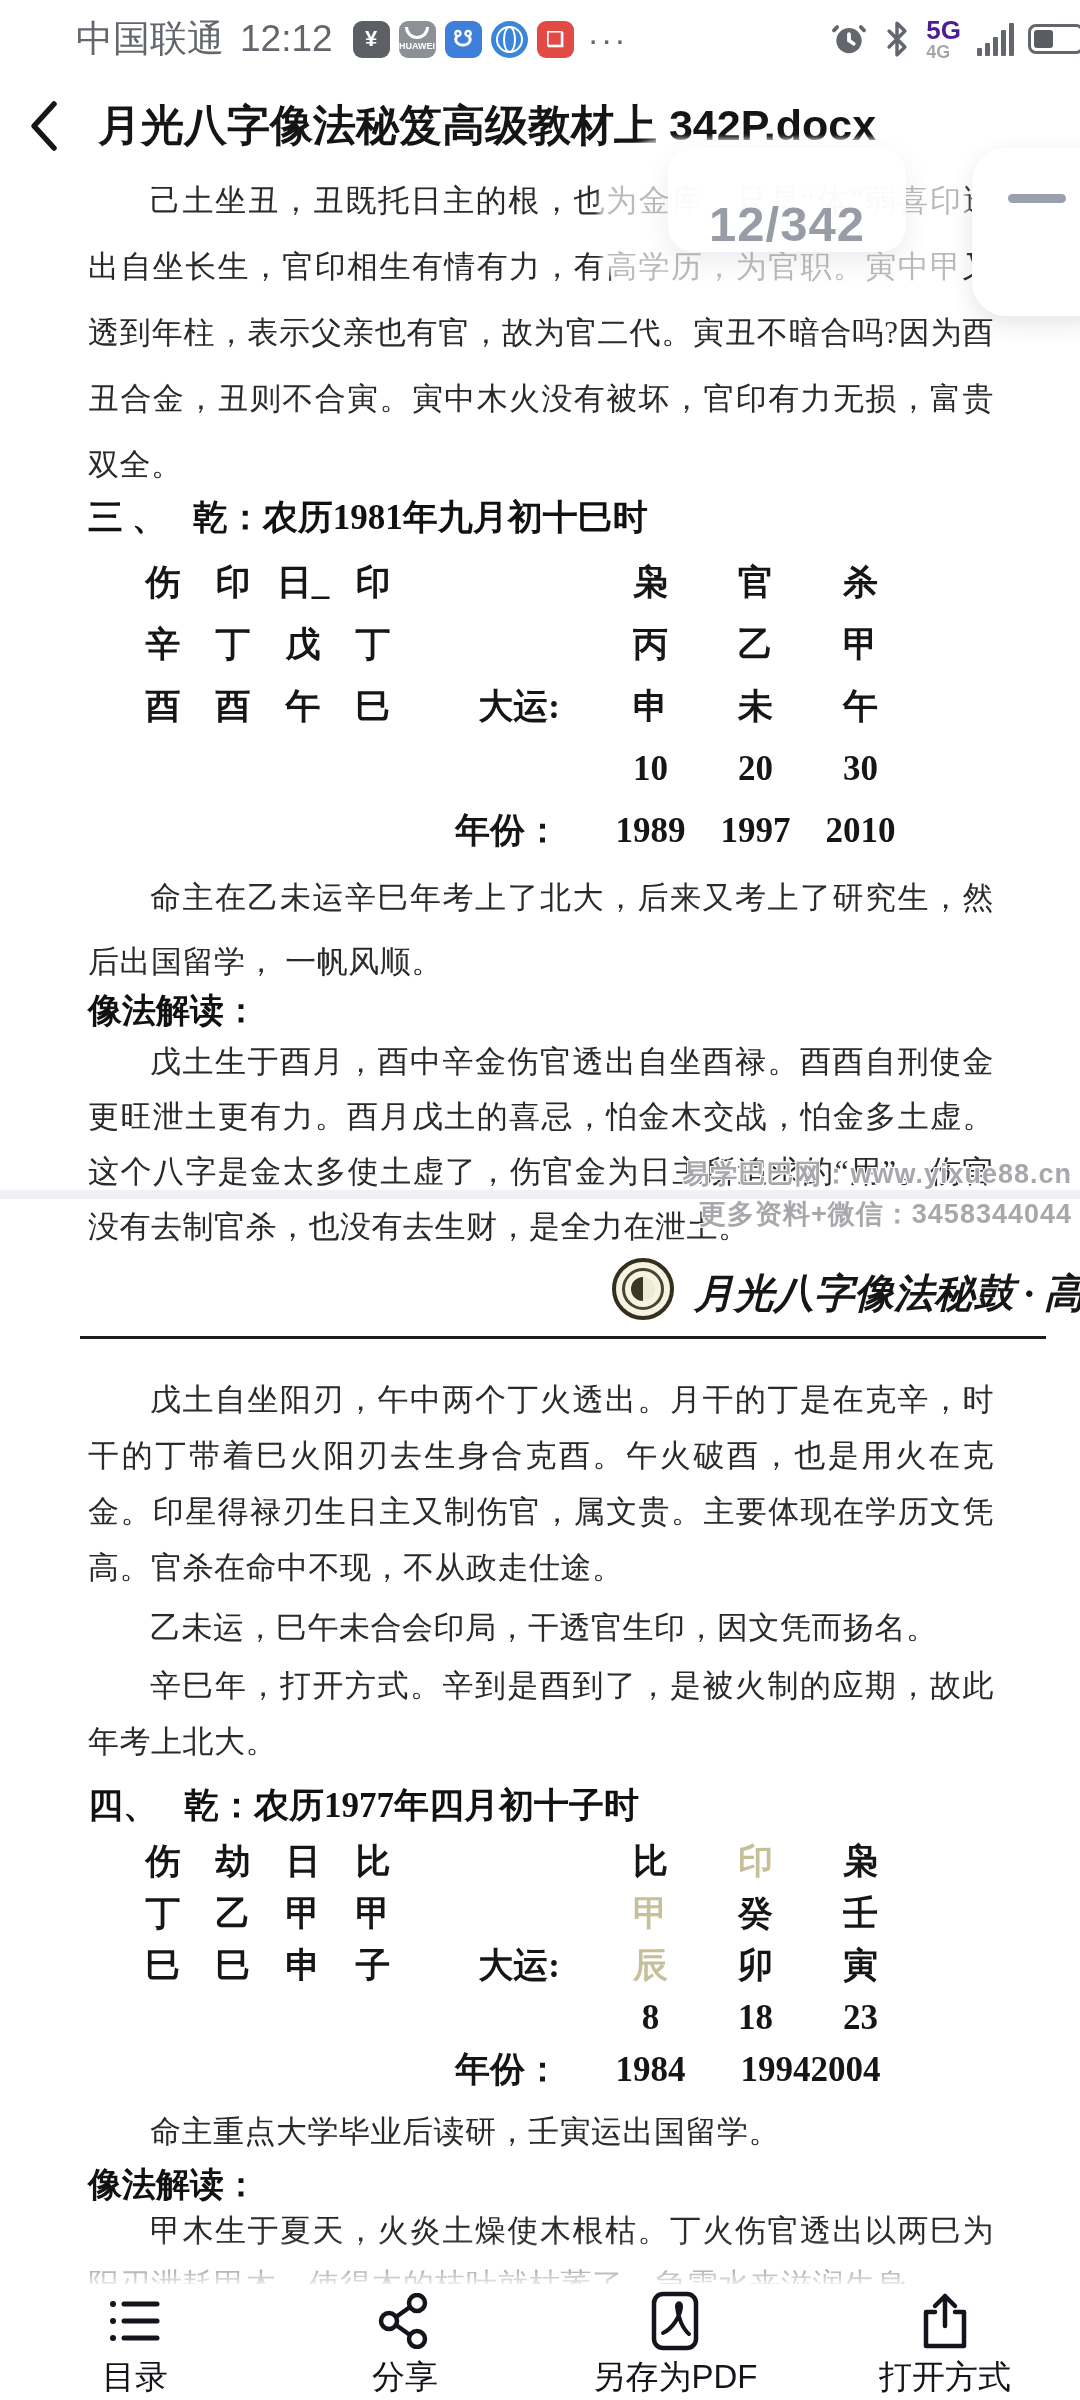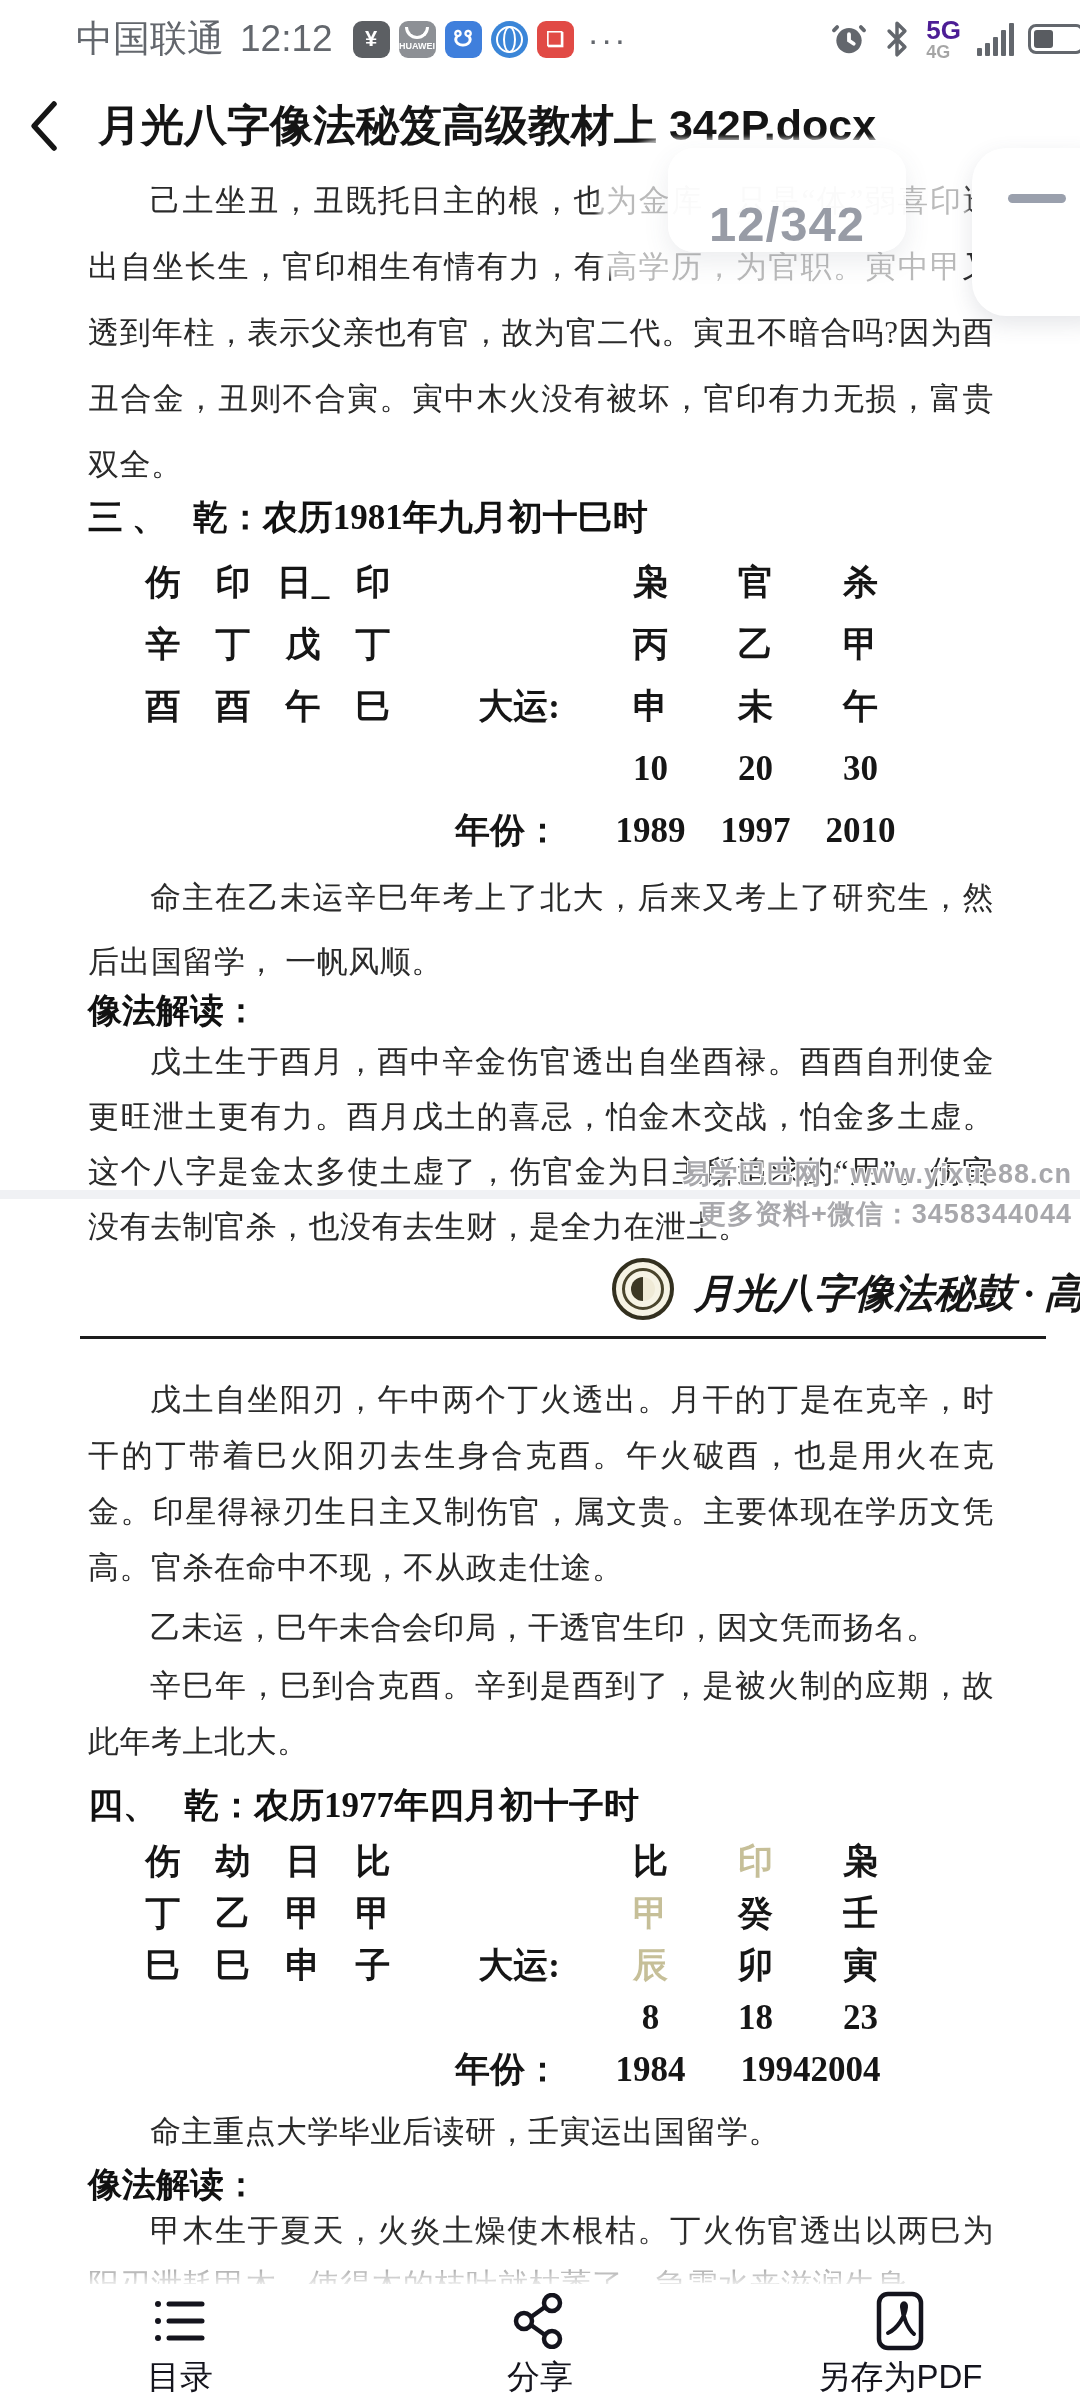--- a/index.html
+++ b/index.html
@@ -230,21 +230,21 @@
 <div class="abs pageband"></div>
 <div class="abs wm" style="top:1156px;">易学巴巴网：www.yixue88.cn</div>
 <div class="abs wm" style="top:1196px;">更多资料+微信：3458344044</div>
 
 <div class="logo"></div>
 <div class="abs p2title">月光八字像法秘鼓 · 高级教材.7</div>
 <div class="abs hrule"></div>
 
 <div class="abs doc-p" style="top:1372px;line-height:56px;">戊土自坐阳刃，午中两个丁火透出。月干的丁是在克辛，时干的丁带着巳火阳刃去生身合克酉。午火破酉，也是用火在克金。印星得禄刃生日主又制伤官，属文贵。主要体现在学历文凭高。官杀在命中不现，不从政走仕途。</div>
 <div class="abs doc-p" style="top:1600px;line-height:56px;">乙未运，巳午未合会印局，干透官生印，因文凭而扬名。</div>
-<div class="abs doc-p" style="top:1658px;line-height:56px;">辛巳年，巳到合克酉。辛到是酉到了，是被火制的应期，故此年考上北大。</div>
+<div class="abs doc-p" style="top:1658px;line-height:56px;">辛巳年，打开方式。辛到是酉到了，是被火制的应期，故此年考上北大。</div>
 
 <div class="abs sec-h" style="top:1782px;">
   <span>四、</span>
   <span>乾：农历1977年四月初十子时</span>
 </div>
 
 <div class="abs ptable" style="top:1836px;">
   <div class="prow" style="line-height:52px;">
     <span class="lpad"></span>
     <span class="lc">伤</span>
@@ -343,13 +343,22 @@
   </div>
   <div class="tool">
     <span class="ticon">
       <svg width="50" height="60" viewBox="0 0 50 60" fill="none" stroke="#14141d" stroke-width="4.5" stroke-linecap="round">
         <rect x="4" y="3" width="42" height="54" rx="9"></rect>
         <path d="M13 42 C22 38 30 26 31 16 C31.5 11 26.5 11 27 16 C28 27 33 38 39 43" stroke-width="4"></path>
       </svg>
     </span>
     <span class="tlabel">另存为PDF</span>
   </div>
+  <div class="tool">
+    <span class="ticon">
+      <svg width="56" height="58" viewBox="0 0 56 58" fill="none" stroke="#14141d" stroke-width="4.5" stroke-linecap="round" stroke-linejoin="round">
+        <path d="M18 20 H9 V54 H47 V20 H38"></path>
+        <path d="M28 4 V34 M28 4 L18 14 M28 4 L38 14"></path>
+      </svg>
+    </span>
+    <span class="tlabel">打开方式</span>
+  </div>
 </div>
 
 </body></html>

